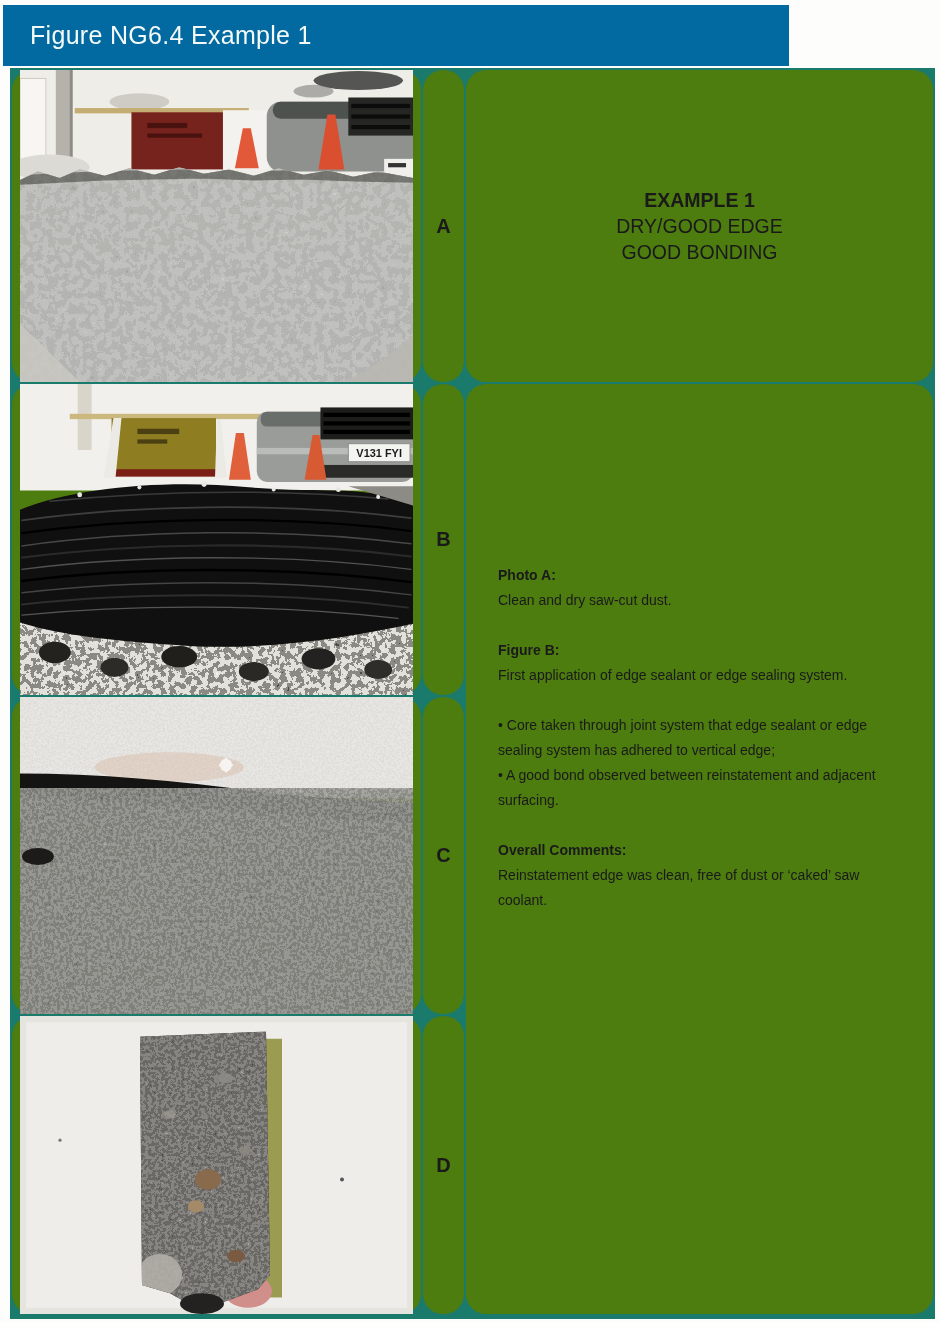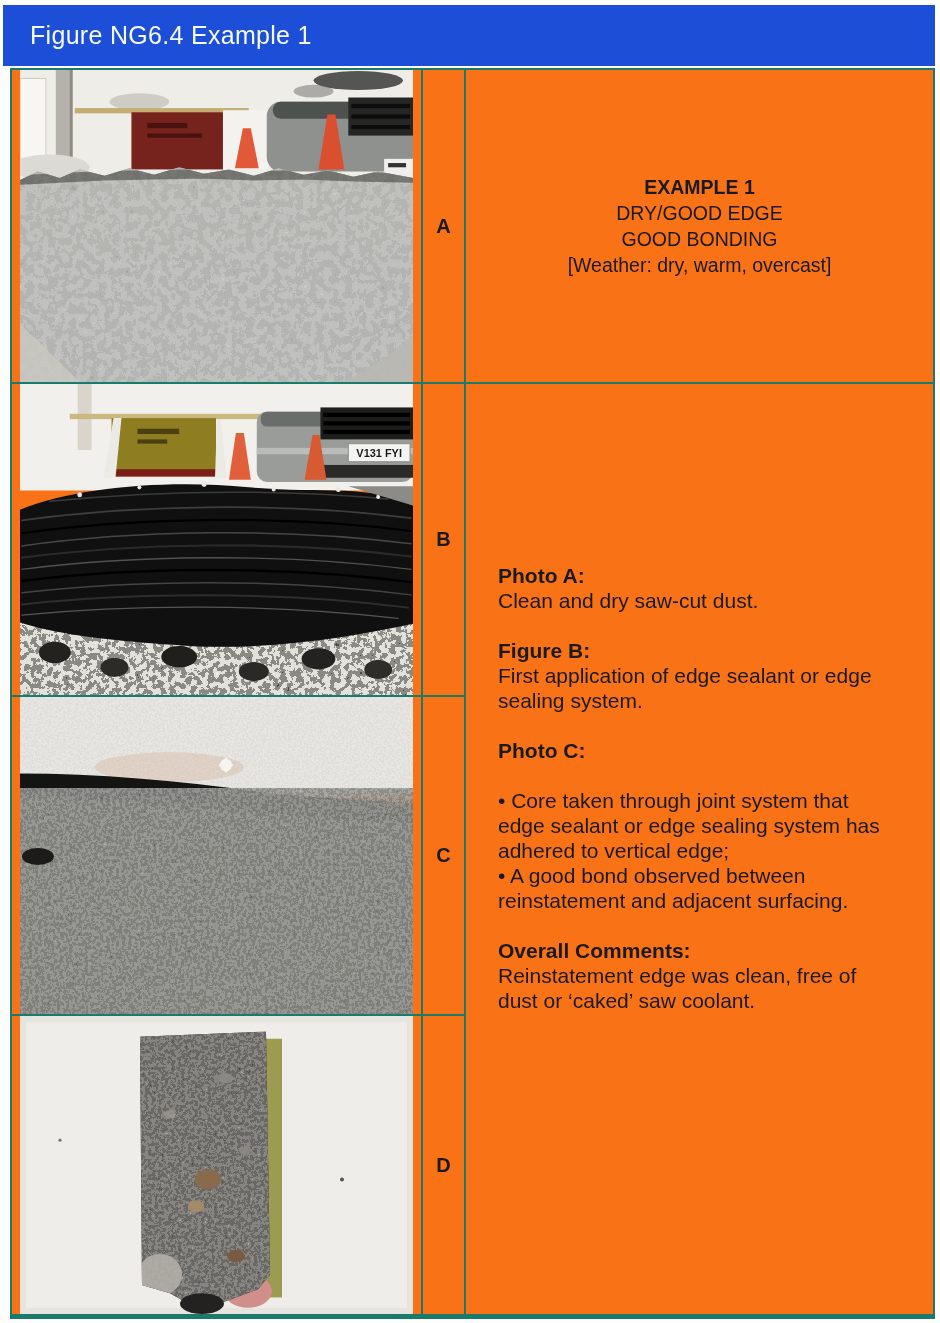--- a/index.html
+++ b/index.html
@@ -3,52 +3,52 @@
 <meta charset="utf-8">
 <style>
   html,body{margin:0;padding:0;}
   body{
     width:940px;height:1323px;position:relative;background:#fdfdfc;
     font-family:"Liberation Sans","DejaVu Sans",sans-serif;color:#1a1a1a;
     overflow:hidden;
   }
   
   .hdr{
-    position:absolute;left:3px;top:5px;width:932px;height:61px;
-    background:#1d4ed8;display:flex;align-items:center;padding-left:27px;
+    position:absolute;left:3px;top:5px;width:786px;height:61px;
+    background:#0369a1;display:flex;align-items:center;padding-left:27px;
     box-sizing:border-box;
   }
   .hdr-title{color:#f4faf8;font-size:25px;letter-spacing:.3px;}
   
   .tbl{
     position:absolute;left:10px;top:68px;width:925px;height:1251px;
     box-sizing:border-box;background:#1A7A6C;
     border:2px solid #1A7A6C;border-bottom-width:5px;
     display:grid;
     grid-template-columns:409px 41px 1fr;
     grid-template-rows:312px 311px 317px 1fr;
     gap:2px;
   }
-  .cell{background:#f97316;box-sizing:border-box;}
+  .cell{background:#4d7c0f;box-sizing:border-box;border-radius:20px;}
   .photo-cell{display:flex;align-items:center;justify-content:center;padding:0 8px;}
   .photo{width:100%;height:100%;display:block;}
   .label-cell{display:flex;align-items:center;justify-content:center;}
   .row-label{font-weight:bold;font-size:20px;}
   .c-pa{grid-area:1/1;} .c-la{grid-area:1/2;} .c-ex{grid-area:1/3;}
   .c-pb{grid-area:2/1;} .c-lb{grid-area:2/2;}
   .c-pc{grid-area:3/1;} .c-lc{grid-area:3/2;}
   .c-pd{grid-area:4/1;} .c-ld{grid-area:4/2;}
   .c-cm{grid-column:3;grid-row:2/5;}
   
   .c-ex{display:flex;align-items:center;justify-content:center;}
   .ex-block{text-align:center;font-size:19.5px;line-height:26px;}
   .ex-title{font-weight:bold;}
   
   .c-cm{padding:179px 19px 20px 32px;}
-  .cmt{margin:0 16px 25px 0;font-size:21px;line-height:25px;}
+  .cmt{margin:0 16px 25px 0;font-size:14px;line-height:25px;}
   .cmt-h{display:block;font-weight:bold;}
   .cmt-b{display:block;white-space:pre-line;}
 </style>
 </head>
 <body>
 
 <div class="hdr">
   <span class="hdr-title">Figure NG6.4 Example 1</span>
 </div>
 
@@ -112,21 +112,20 @@
     </svg>
   </div>
   <div class="cell label-cell c-la">
     <span class="row-label">A</span>
   </div>
   <div class="cell c-ex">
     <div class="ex-block">
       <div class="ex-title">EXAMPLE 1</div>
       <div>DRY/GOOD EDGE</div>
       <div>GOOD BONDING</div>
-      <div>[Weather: dry, warm, overcast]</div>
     </div>
   </div>
 
   <div class="cell photo-cell c-pb">
     <svg class="photo" viewBox="0 0 395 292" preserveAspectRatio="none">
       <defs>
         <filter id="fB1" x="-5%" y="-5%" width="110%" height="110%">
           <feTurbulence type="fractalNoise" baseFrequency="0.18" numOctaves="4" seed="11" stitchTiles="stitch"></feTurbulence>
           <feColorMatrix type="saturate" values="0"></feColorMatrix>
           <feComponentTransfer>
@@ -199,21 +198,20 @@
   <div class="cell c-cm">
     <p class="cmt">
       <span class="cmt-h">Photo A:</span>
       <span class="cmt-b">Clean and dry saw-cut dust.</span>
     </p>
     <p class="cmt">
       <span class="cmt-h">Figure B:</span>
       <span class="cmt-b">First application of edge sealant or edge sealing system.</span>
     </p>
     <p class="cmt">
-      <span class="cmt-h">Photo C:</span>
     </p>
     <p class="cmt">
       <span class="cmt-b">• Core taken through joint system that edge sealant or edge sealing system has adhered to vertical edge;
 • A good bond observed between reinstatement and adjacent surfacing.</span>
     </p>
     <p class="cmt">
       <span class="cmt-h">Overall Comments:</span>
       <span class="cmt-b">Reinstatement edge was clean, free of dust or ‘caked’ saw coolant.</span>
     </p>
   </div>

